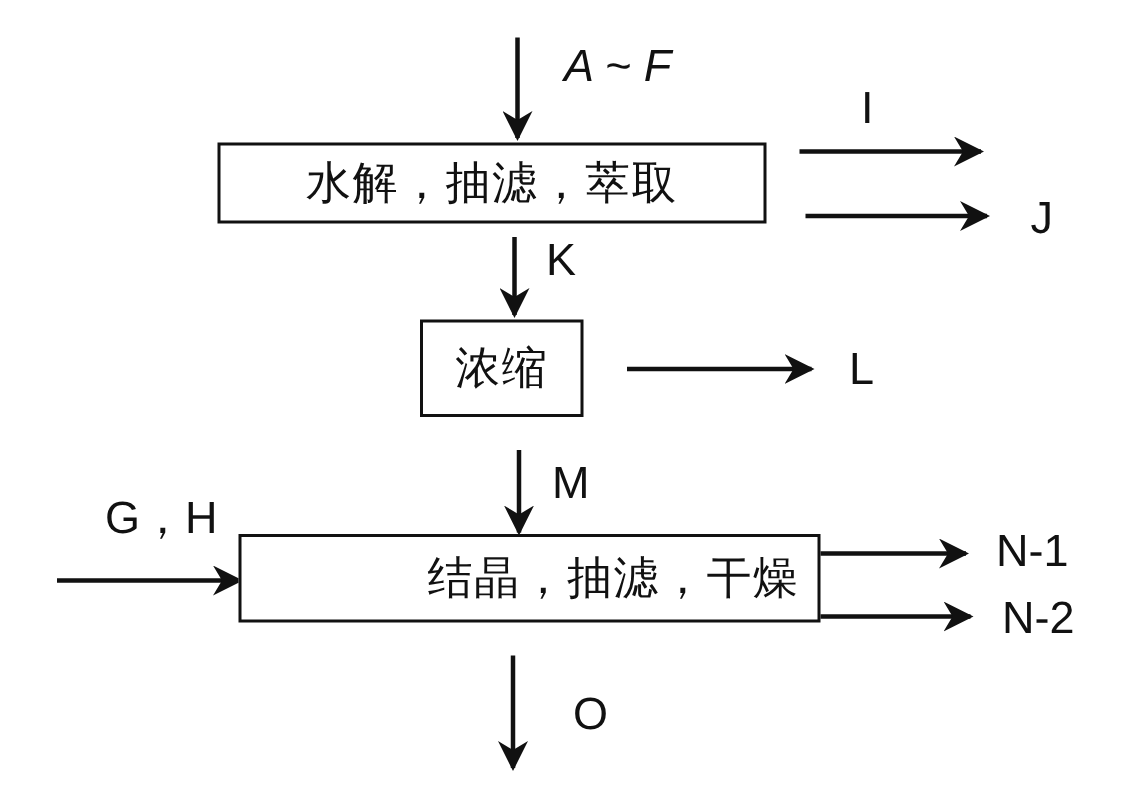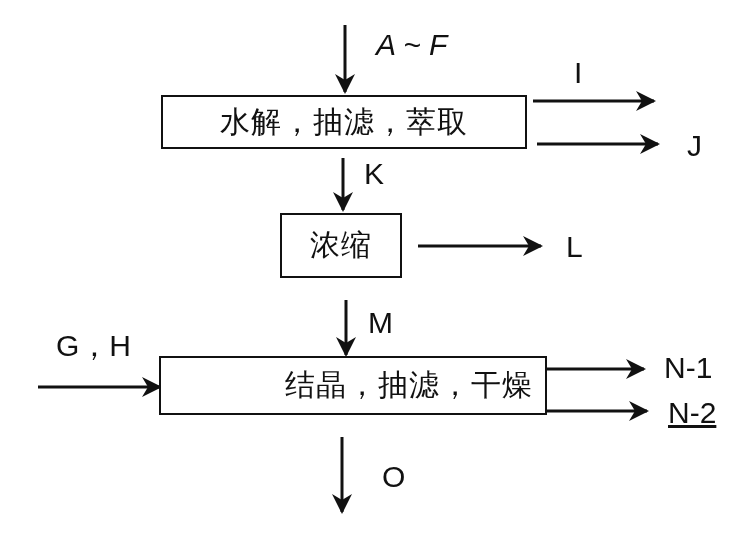--- a/index.html
+++ b/index.html
@@ -33,34 +33,34 @@
   <line x1="346" y1="300" x2="346" y2="355" stroke="#111" stroke-width="3" marker-end="url(#ah)"></line>
 
   <line x1="38" y1="387" x2="160" y2="387" stroke="#111" stroke-width="3" marker-end="url(#ah)"></line>
 
   <line x1="522" y1="369" x2="644" y2="369" stroke="#111" stroke-width="3" marker-end="url(#ah)"></line>
   <line x1="525" y1="411" x2="647" y2="411" stroke="#111" stroke-width="3" marker-end="url(#ah)"></line>
 
   <line x1="342" y1="437" x2="342" y2="512" stroke="#111" stroke-width="3" marker-end="url(#ah)"></line>
 </svg>
 
-<div class="box" style="left:145px; top:95px; width:366px; height:54px;margin-left:16px;">
+<div class="box" style="left:145px; top:95px; width:366px; height:54px;">
   <span>水解，抽滤，萃取</span>
 </div>
 
-<div class="box" style="left:280px; top:213px; width:122px; height:65px;">
+<div class="box" style="left:280px; top:213px; width:109px; height:65px;">
   <span>浓缩</span>
 </div>
 
 <div class="box" style="left:159px; top:356px; width:388px; height:59px; justify-content:flex-end; padding-right:12px;">
   <span>结晶，抽滤，干燥</span>
 </div>
 
 <div class="label" style="left:376px; top:30px;font-style:italic;">A ~ F</div>
 <div class="label" style="left:574px; top:58px;">I</div>
 <div class="label" style="left:687px; top:131px;">J</div>
 <div class="label" style="left:364px; top:159px;">K</div>
 <div class="label" style="left:566px; top:232px;">L</div>
 <div class="label" style="left:368px; top:308px;">M</div>
-<div class="label" style="left:56px; top:331px;">G，H</div>
+<div class="label" style="left:70px; top:331px;">G，H</div>
 <div class="label" style="left:664px; top:353px;">N-1</div>
-<div class="label" style="left:668px; top:398px;text-decoration:underline;">N-2</div>
+<div class="label" style="left:668px; top:398px;">N-2</div>
 <div class="label" style="left:382px; top:462px;">O</div>
 
 </body></html>

